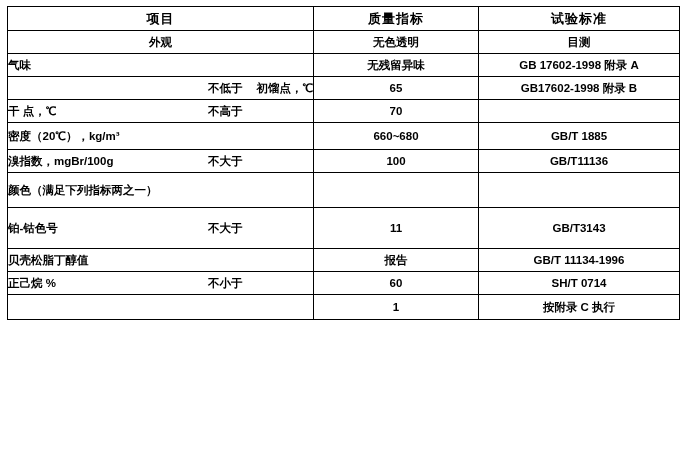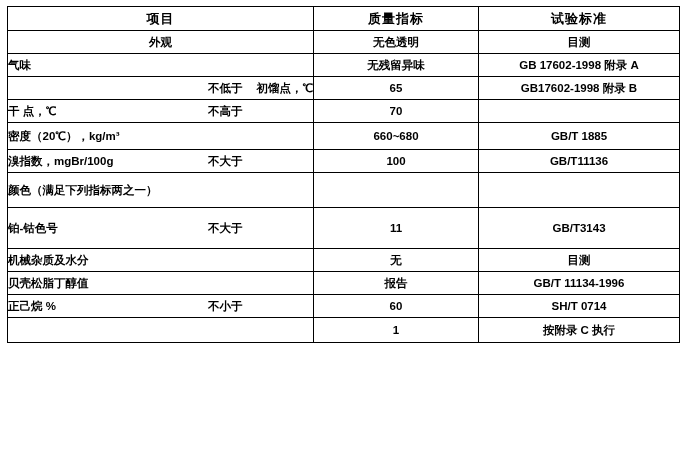--- a/index.html
+++ b/index.html
@@ -112,25 +112,20 @@
         <td class="cell item-cell" style="height: 34px;"><span class="name">颜色（满足下列指标两之一）</span><span class="qual"></span></td>
         <td class="cell center" style="height: 34px;"></td>
         <td class="cell center" style="height: 34px;"></td>
       </tr>
       <tr>
         <td class="cell item-cell" style="height: 40px;"><span class="name">铂-钴色号</span><span class="qual">不大于</span></td>
         <td class="cell center" style="height: 40px;">11</td>
         <td class="cell center" style="height: 40px;">GB/T3143</td>
       </tr>
       <tr>
-        <td class="cell item-cell" style="height: 22px;"><span class="name">机械杂质及水分</span><span class="qual"></span></td>
-        <td class="cell center" style="height: 22px;">无</td>
-        <td class="cell center" style="height: 22px;">目测</td>
-      </tr>
-      <tr>
         <td class="cell item-cell" style="height: 22px;"><span class="name">贝壳松脂丁醇值</span><span class="qual"></span></td>
         <td class="cell center" style="height: 22px;">报告</td>
         <td class="cell center" style="height: 22px;">GB/T 11134-1996</td>
       </tr>
       <tr>
         <td class="cell item-cell" style="height: 22px;"><span class="name">正己烷  %</span><span class="qual">不小于</span></td>
         <td class="cell center" style="height: 22px;">60</td>
         <td class="cell center" style="height: 22px;">SH/T 0714</td>
       </tr>
       <tr>

